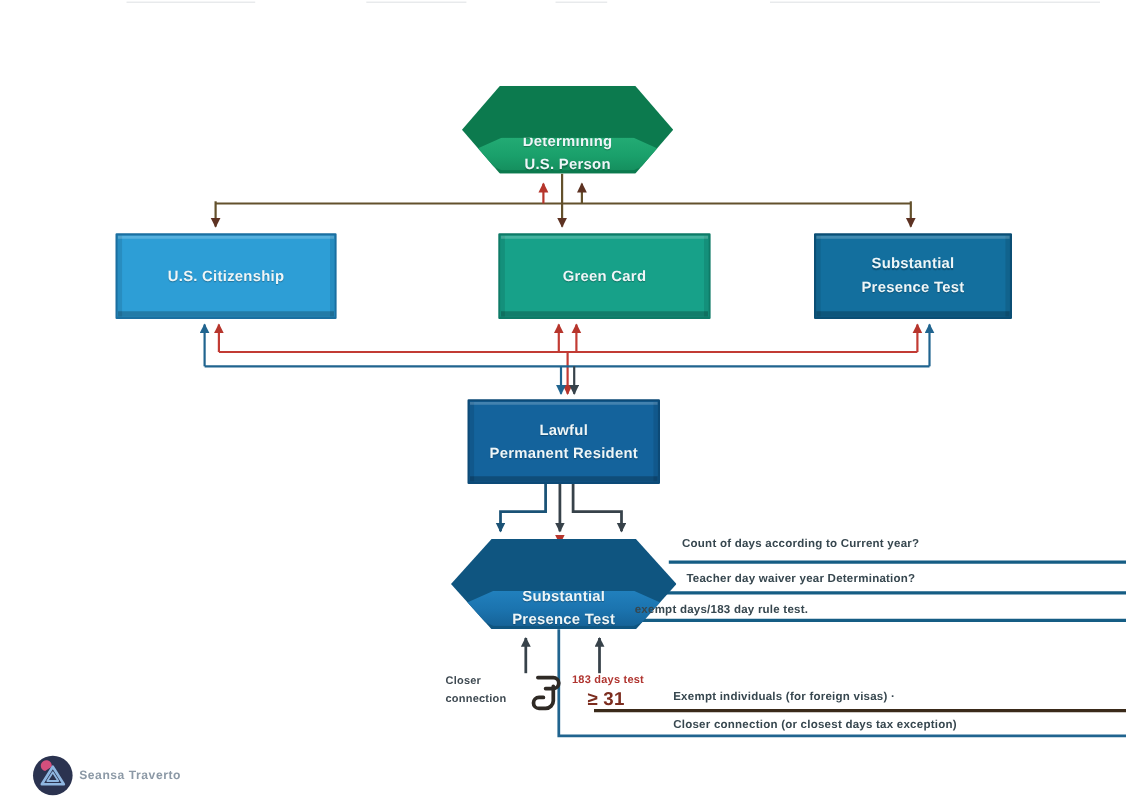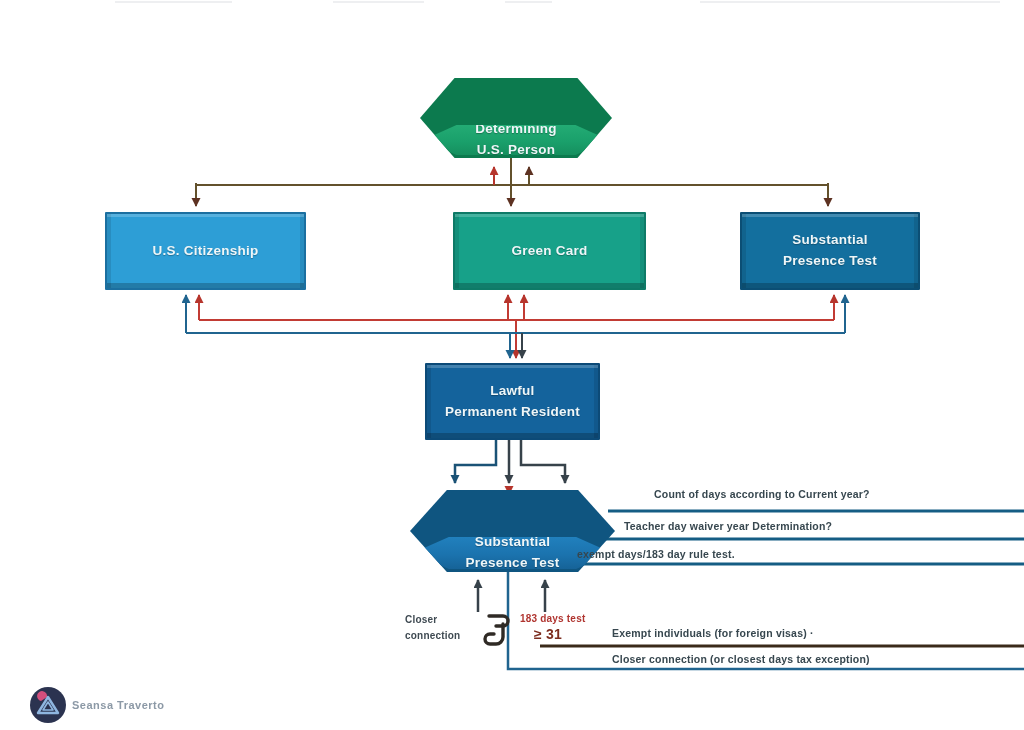--- a/index.html
+++ b/index.html
@@ -32,27 +32,27 @@
   .hex-outer{position:absolute;clip-path:polygon(0% 50%,18% 0%,82% 0%,100% 50%,82% 100%,18% 100%);}
   .hex-inner{position:absolute;inset:3px;clip-path:polygon(0% 50%,18% 0%,82% 0%,100% 50%,82% 100%,18% 100%);
     display:flex;align-items:center;justify-content:center;text-align:center;margin-top:44px;}
   .hex-top{left:420px;top:78px;width:192px;height:80px;background:#0c7a4e;}
   .hex-top .hex-inner{background:linear-gradient(180deg,#23ab74 0%,#1aa06b 55%,#158f5e 100%);}
   .hex-spt{left:410px;top:490px;width:205px;height:82px;background:#0f5580;}
   .hex-spt .hex-inner{background:linear-gradient(180deg,#2180bd 0%,#1b73ae 55%,#166398 100%);}
 
   
   .ann{position:absolute;color:#37474f;font-size:10.5px;font-weight:600;letter-spacing:.2px;white-space:nowrap;}
-  .ann-row1{left:654px;top:488px;}
+  .ann-row1{left:620px;top:488px;}
   .ann-row2{left:624px;top:520px;}
   .ann-row3{left:577px;top:548px;}
   .ann-row4{left:612px;top:627px;}
   .ann-row5{left:612px;top:653px;}
   .days-label{left:520px;top:613px;color:#b03530;font-size:10px;font-weight:700;}
-  .days-threshold{left:534px;top:626px;color:#7c2d1f;font-size:14px;font-weight:700;}
+  .days-threshold{left:534px;top:626px;color:#7c2d1f;font-size:17px;font-weight:700;}
   .cc-label{left:405px;top:612px;color:#3f4a52;font-size:10px;font-weight:600;line-height:1.6;white-space:pre-line;}
 
   
   .brand-text{left:52px;top:699px;color:#8c99a6;font-size:11px;font-weight:600;letter-spacing:.5px;}
 </style>
 </head>
 <body>
 
 <svg class="wires" xmlns="http://www.w3.org/2000/svg">
   <defs>

